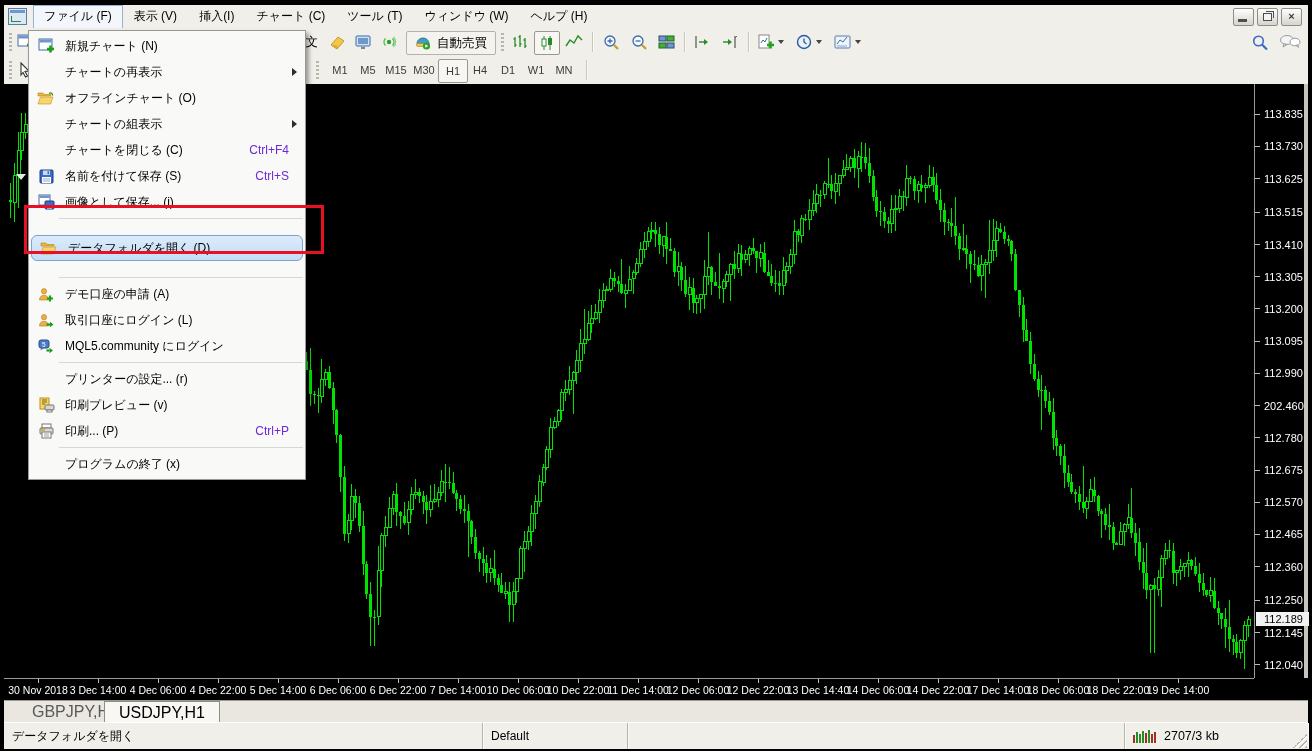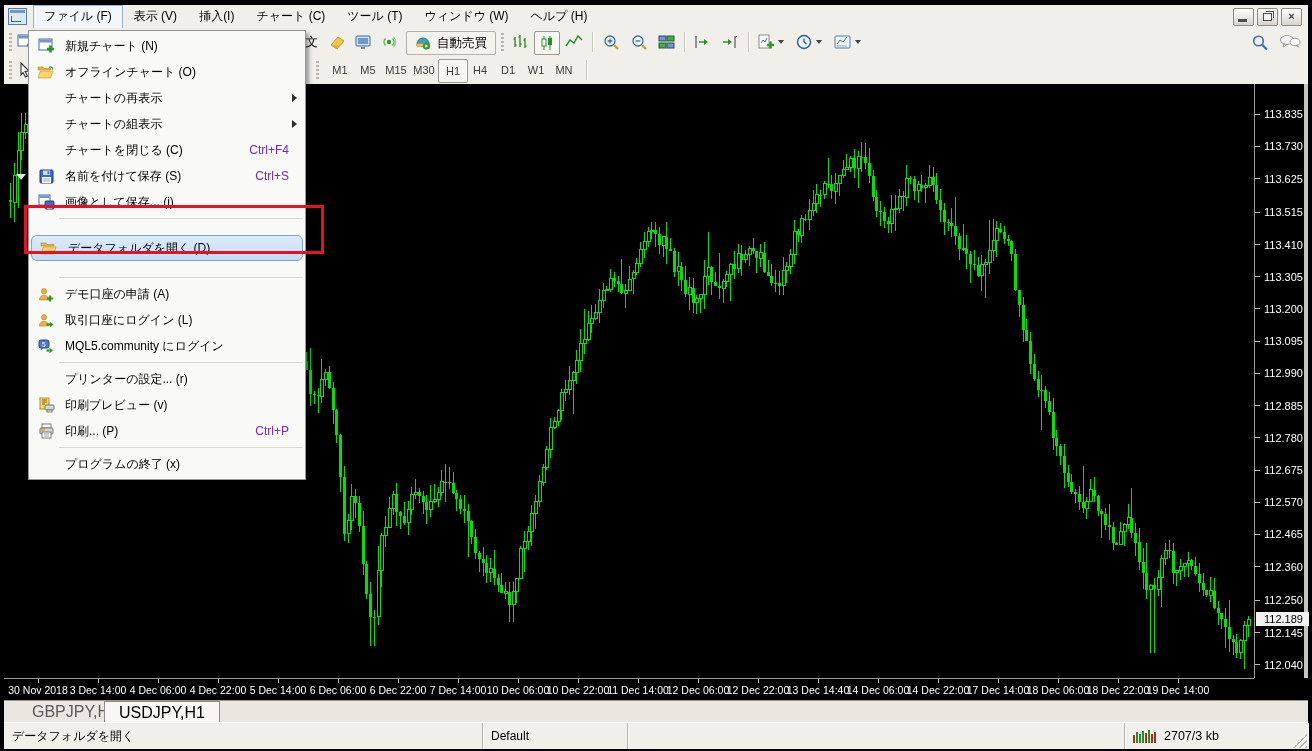--- a/index.html
+++ b/index.html
@@ -948,21 +948,21 @@
         <div class="plabel" style="top: 154.526px;">113.410</div>
         <div class="ptick" style="top: 192.237px;"></div>
         <div class="plabel" style="top: 186.737px;">113.305</div>
         <div class="ptick" style="top: 224.449px;"></div>
         <div class="plabel" style="top: 218.949px;">113.200</div>
         <div class="ptick" style="top: 256.661px;"></div>
         <div class="plabel" style="top: 251.161px;">113.095</div>
         <div class="ptick" style="top: 288.873px;"></div>
         <div class="plabel" style="top: 283.373px;">112.990</div>
         <div class="ptick" style="top: 321.085px;"></div>
-        <div class="plabel" style="top: 315.585px;">112.885</div>
+        <div class="plabel" style="top: 315.585px;">202.460</div>
         <div class="ptick" style="top: 353.297px;"></div>
         <div class="plabel" style="top: 347.797px;">112.780</div>
         <div class="ptick" style="top: 385.509px;"></div>
         <div class="plabel" style="top: 380.009px;">112.675</div>
         <div class="ptick" style="top: 417.721px;"></div>
         <div class="plabel" style="top: 412.221px;">112.570</div>
         <div class="ptick" style="top: 449.933px;"></div>
         <div class="plabel" style="top: 444.433px;">112.465</div>
         <div class="ptick" style="top: 482.145px;"></div>
         <div class="plabel" style="top: 476.645px;">112.360</div>
@@ -1022,33 +1022,33 @@
     <span class="mic">
           <svg width="17" height="16" viewBox="0 0 17 16">
             <rect x="1" y="1" width="13" height="11" fill="#fff" stroke="#4a6da8"></rect>
             <rect x="1.5" y="1.5" width="12" height="3" fill="#6f97c8"></rect>
             <path d="M9 11h7M12.5 7.5v7" stroke="#18a018" stroke-width="2.6"></path>
           </svg>
         </span>
     <span class="mil">新規チャート (N)</span>
   </div>
   <div class="mi">
+    <span class="mic"></span>
+        <span class="mil">チャートの再表示</span>
+    <span class="subarr"></span>
+  </div>
+  <div class="mi">
     <span class="mic">
           <svg width="18" height="15" viewBox="0 0 18 15">
             <path d="M1 2h5l1 1.5h7V5H1z" fill="#e8b64a" stroke="#b8860b" stroke-width=".6"></path>
             <path d="M1 13l2.4-7h12.6l-2.4 7z" fill="#fcd568" stroke="#c09020" stroke-width=".6"></path>
             <path d="M12 2.5c2-1.5 4 0 3.5 2" stroke="#2a9a2a" fill="none" stroke-width="1.3"></path>
           </svg>
         </span>
     <span class="mil">オフラインチャート (O)</span>
-  </div>
-  <div class="mi">
-    <span class="mic"></span>
-        <span class="mil">チャートの再表示</span>
-    <span class="subarr"></span>
   </div>
   <div class="mi">
     <span class="mic"></span>
         <span class="mil">チャートの組表示</span>
     <span class="subarr"></span>
   </div>
   <div class="mi">
     <span class="mic"></span>
         <span class="mil">チャートを閉じる (C)</span>
     <span class="mis">Ctrl+F4</span>

